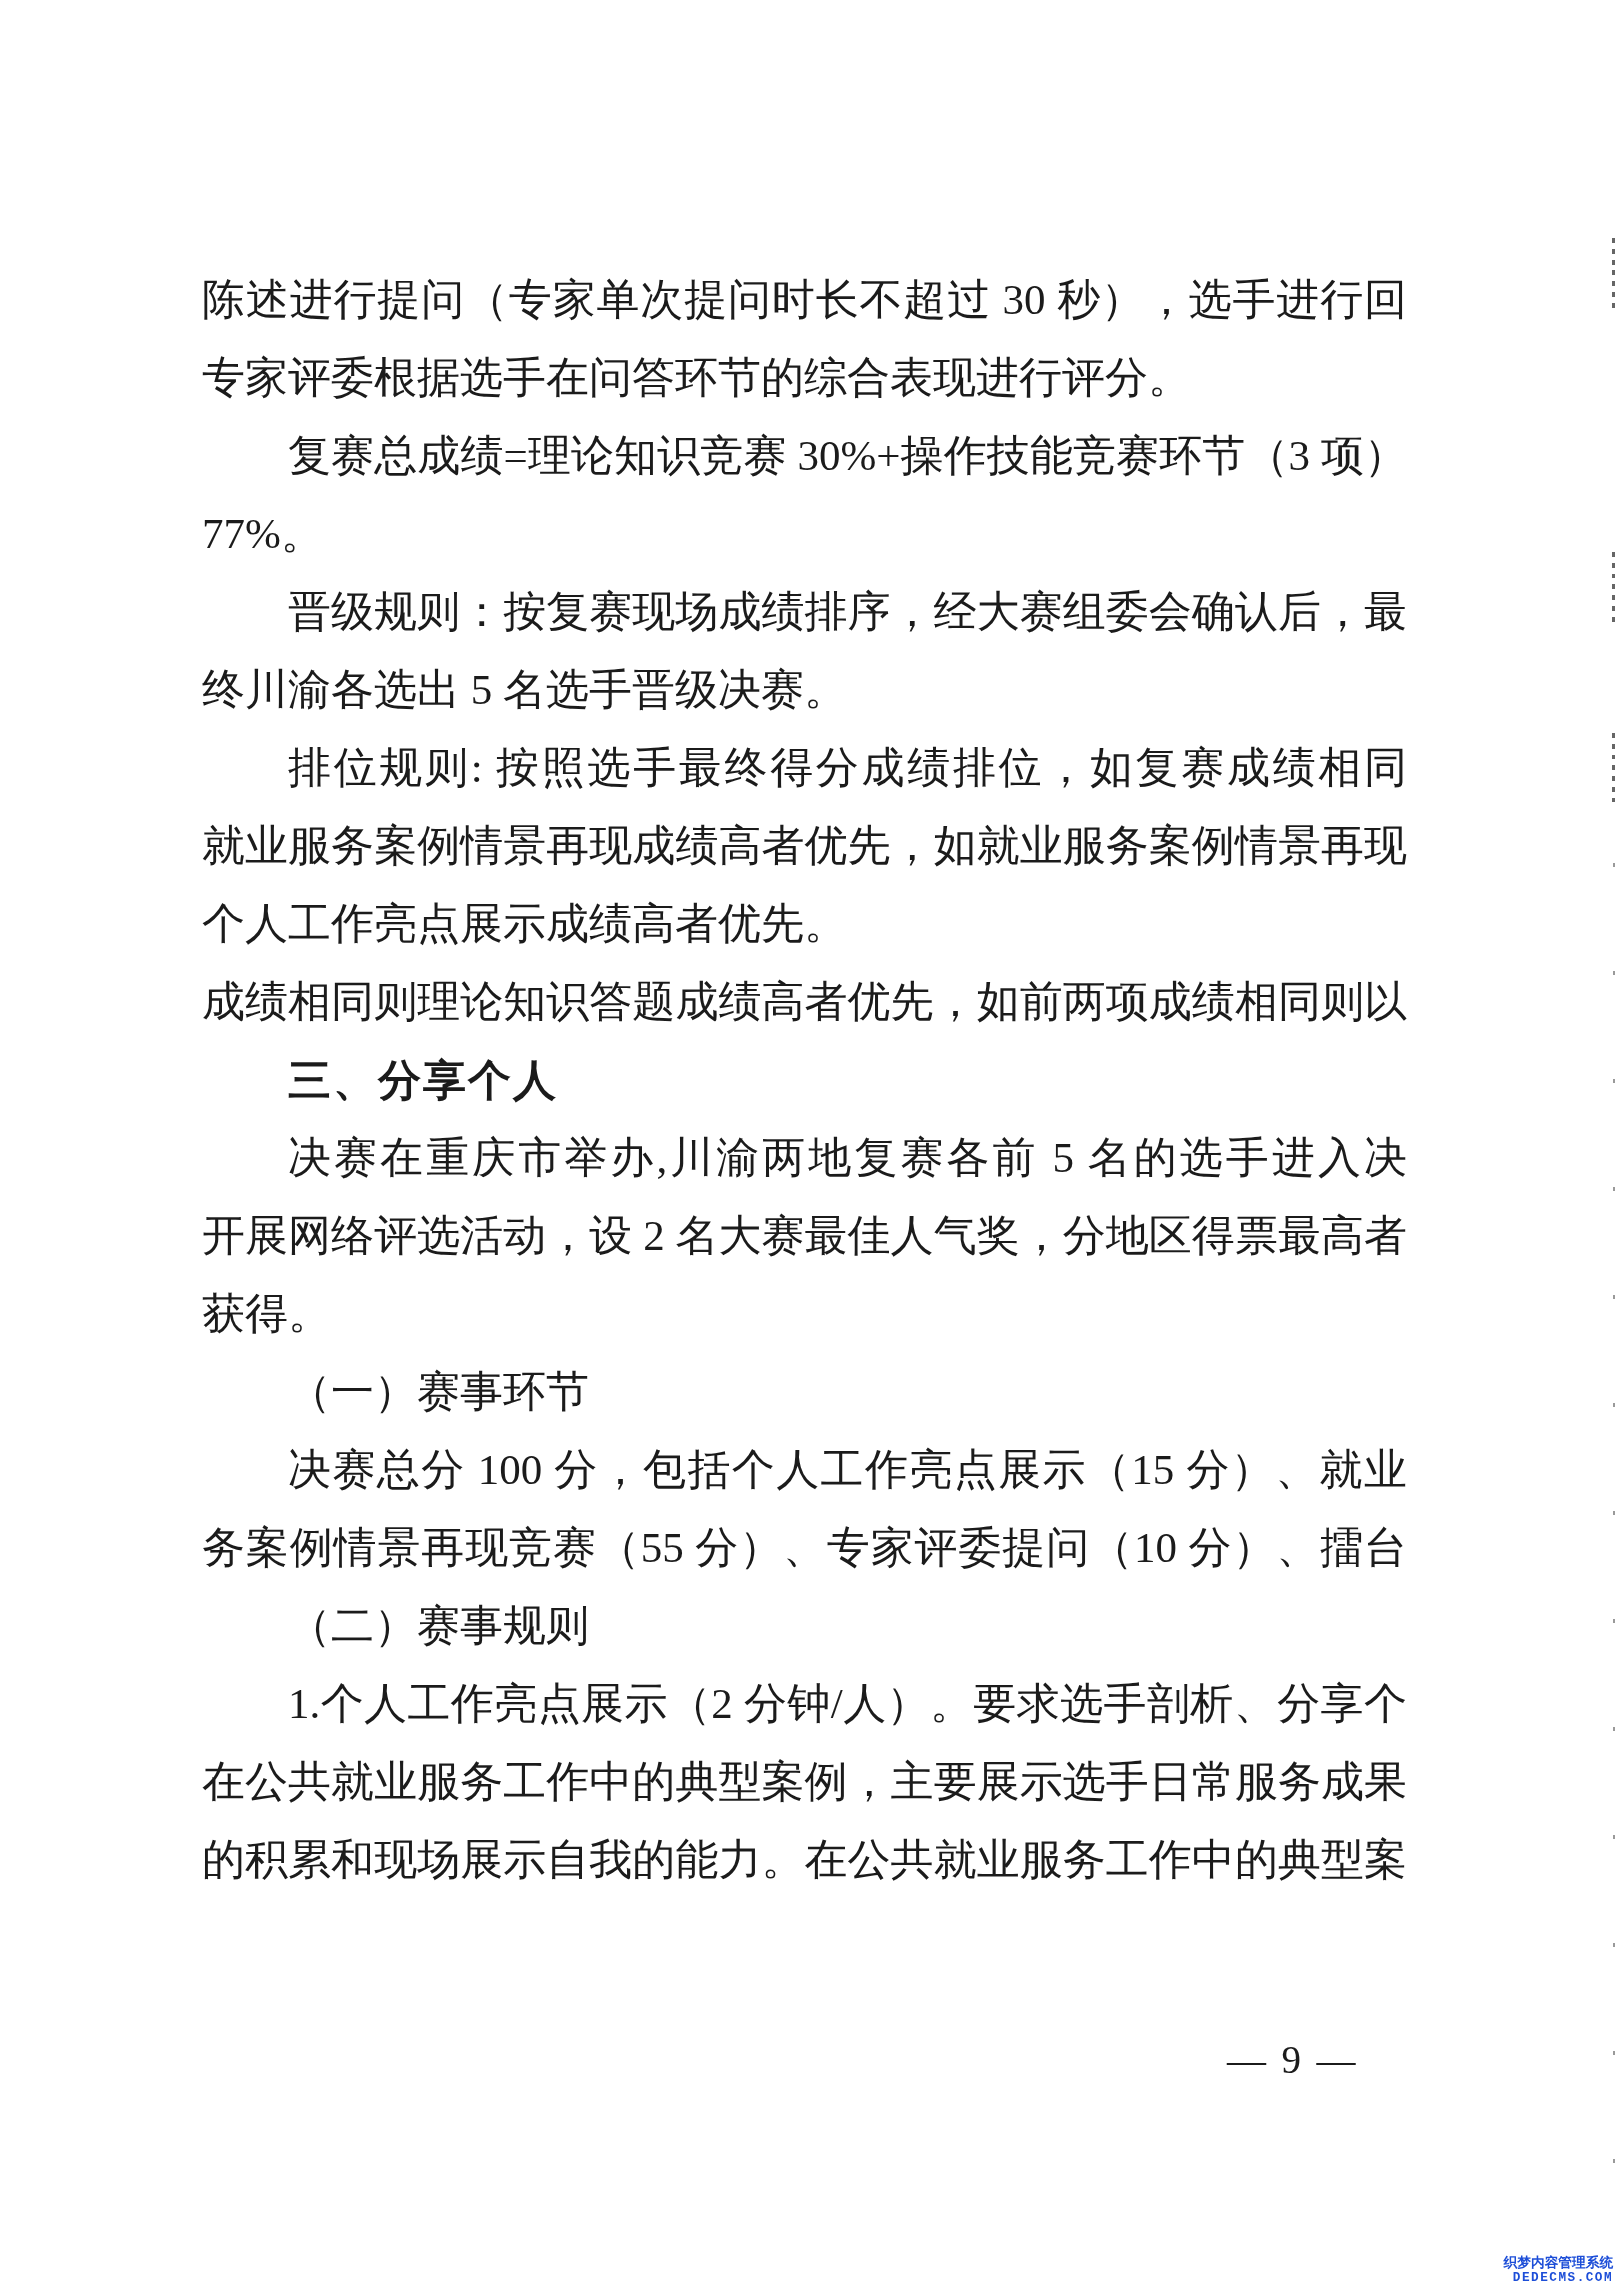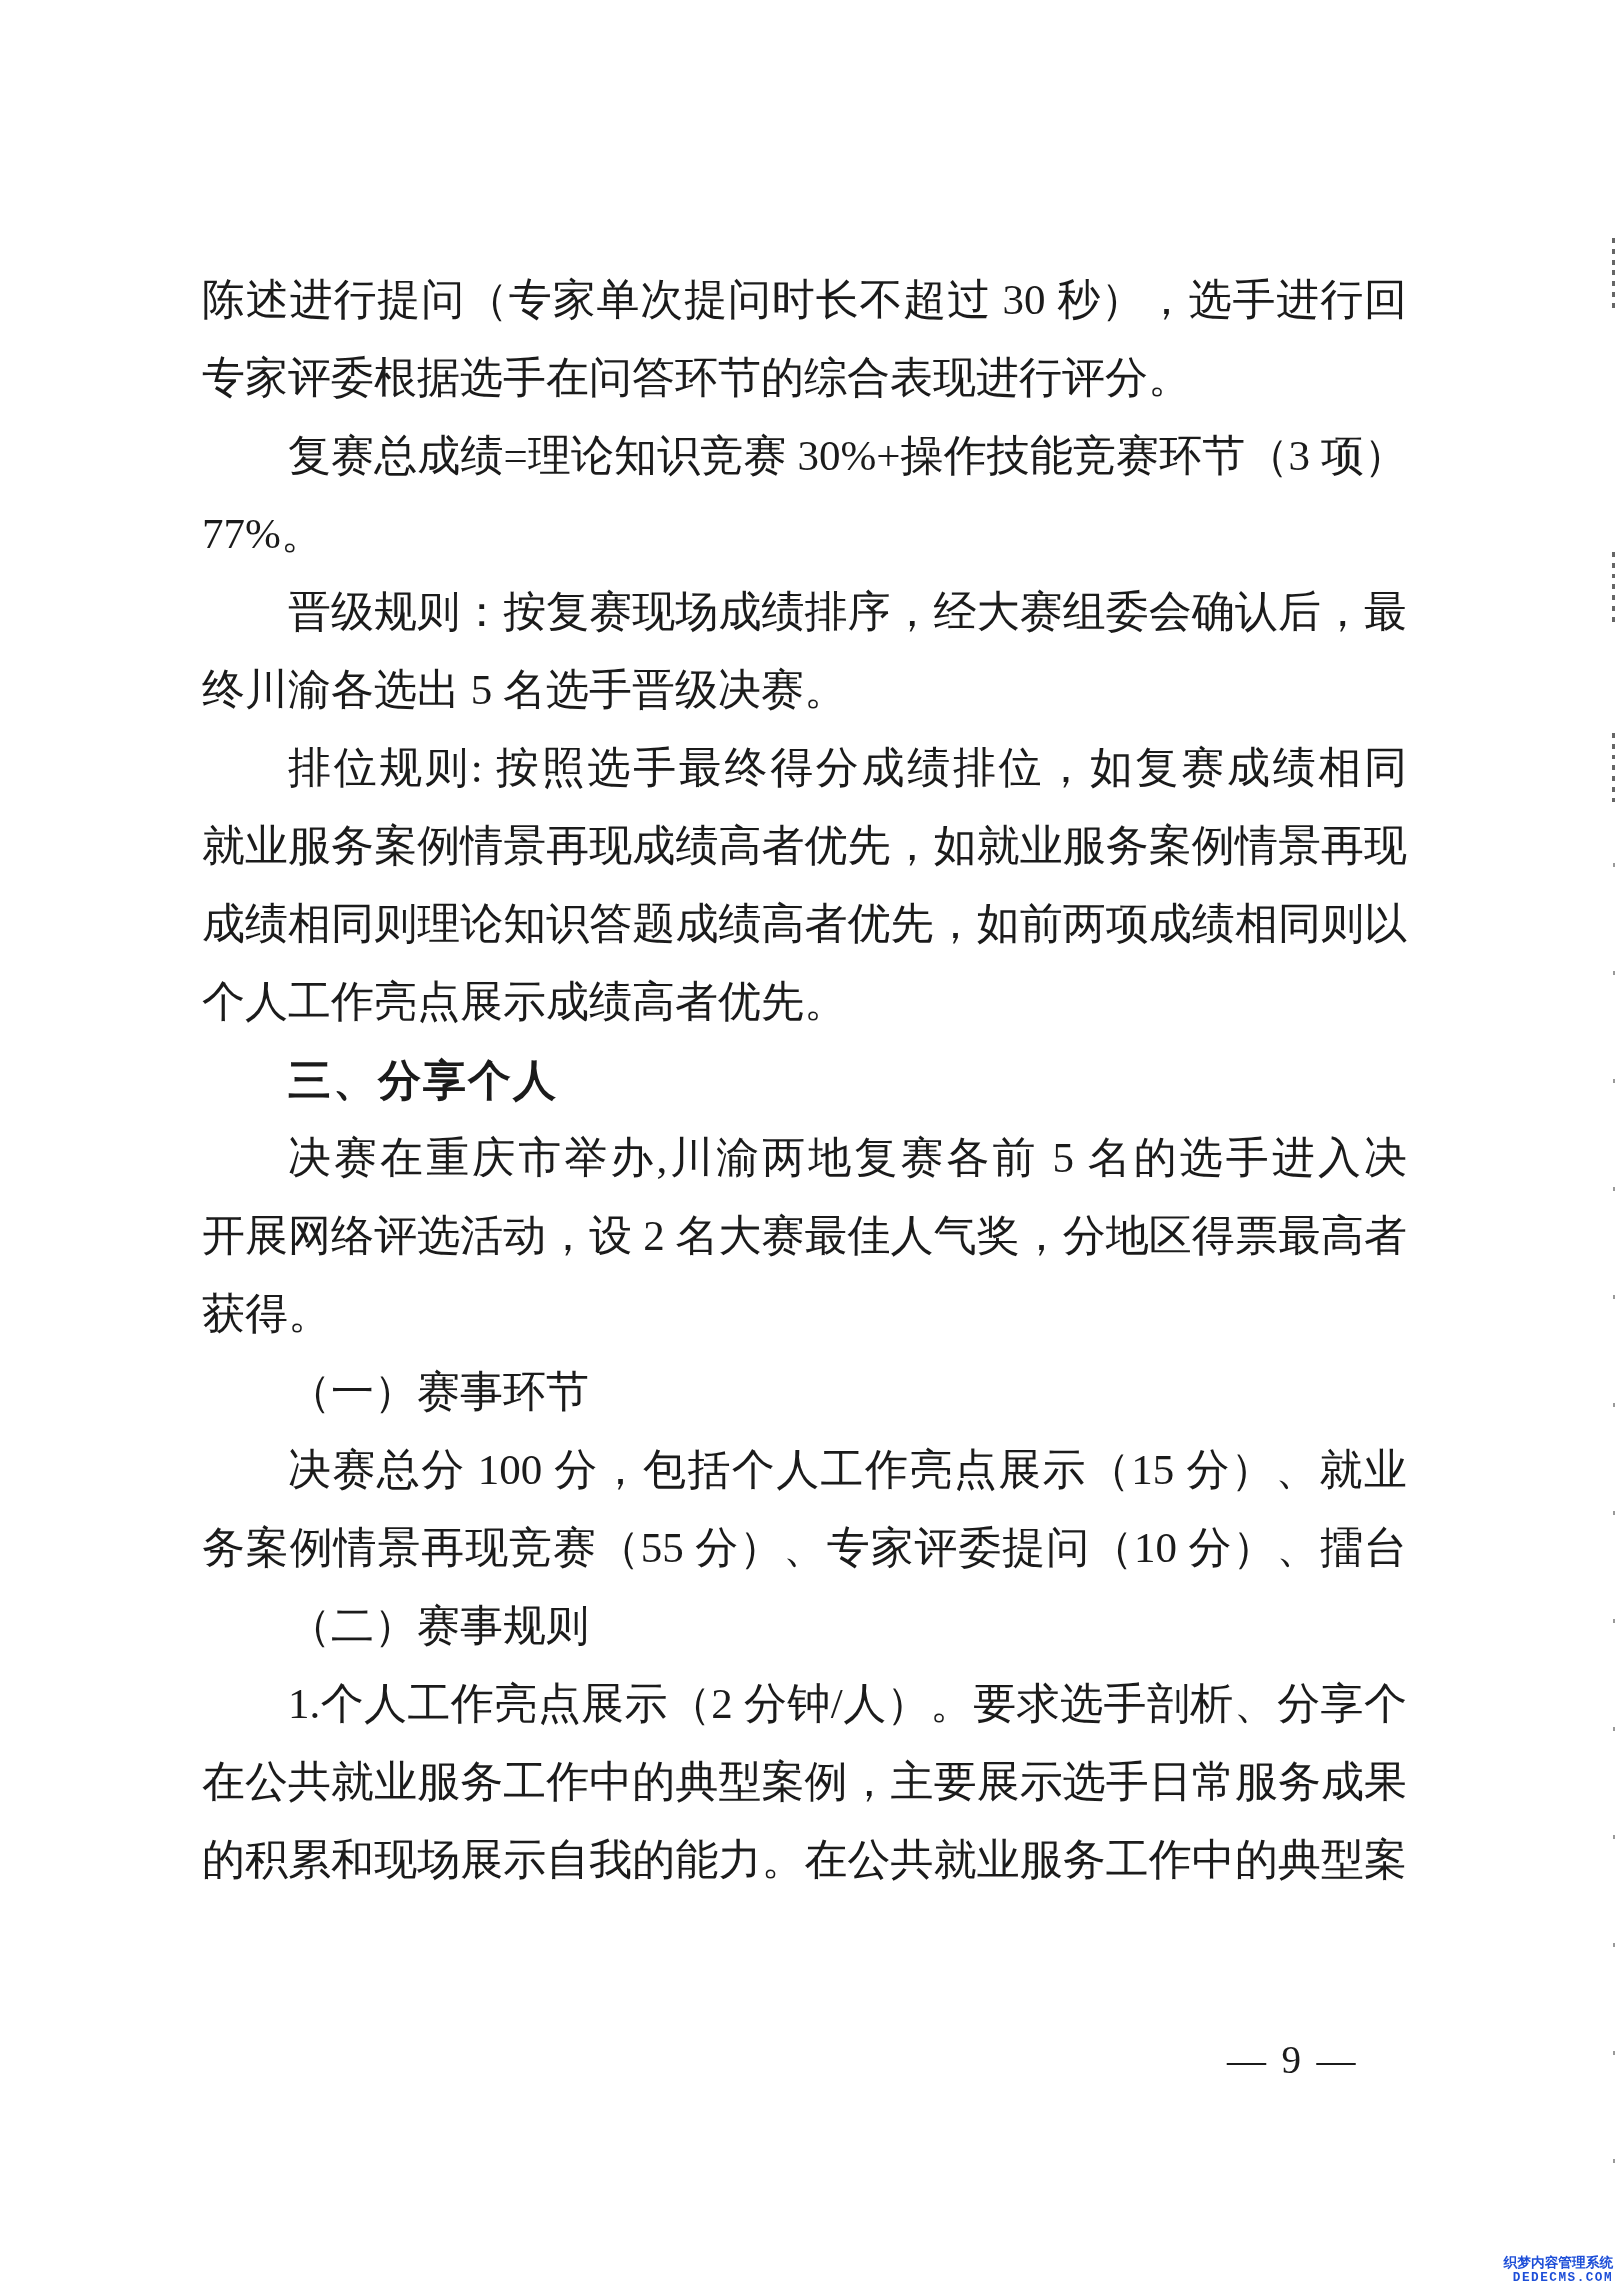--- a/index.html
+++ b/index.html
@@ -97,22 +97,22 @@
 
 <div class="doc-body">
   <div class="line full">陈述进行提问（专家单次提问时长不超过 30 秒），选手进行回答。</div>
   <div class="line short">专家评委根据选手在问答环节的综合表现进行评分。</div>
   <div class="line full indent">复赛总成绩=理论知识竞赛 30%+操作技能竞赛环节（3 项）</div>
   <div class="line short">77%。</div>
   <div class="line full indent">晋级规则：按复赛现场成绩排序，经大赛组委会确认后，最</div>
   <div class="line short">终川渝各选出 5 名选手晋级决赛。</div>
   <div class="line full indent">排位规则: 按照选手最终得分成绩排位，如复赛成绩相同时，</div>
   <div class="line full">就业服务案例情景再现成绩高者优先，如就业服务案例情景再现</div>
+  <div class="line short">个人工作亮点展示成绩高者优先。</div>
   <div class="line full">成绩相同则理论知识答题成绩高者优先，如前两项成绩相同则以</div>
-  <div class="line short">个人工作亮点展示成绩高者优先。</div>
   <div class="line short indent heading-bold">三、分享个人</div>
   <div class="line full indent">决赛在重庆市举办,川渝两地复赛各前 5 名的选手进入决赛。</div>
   <div class="line full">开展网络评选活动，设 2 名大赛最佳人气奖，分地区得票最高者</div>
   <div class="line short">获得。</div>
   <div class="line short indent">（一）赛事环节</div>
   <div class="line full indent">决赛总分 100 分，包括个人工作亮点展示（15 分）、就业服</div>
   <div class="line full">务案例情景再现竞赛（55 分）、专家评委提问（10 分）、擂台赛</div>
   <div class="line short indent">（二）赛事规则</div>
   <div class="line full indent">1.个人工作亮点展示（2 分钟/人）。要求选手剖析、分享个人</div>
   <div class="line full">在公共就业服务工作中的典型案例，主要展示选手日常服务成果</div>

